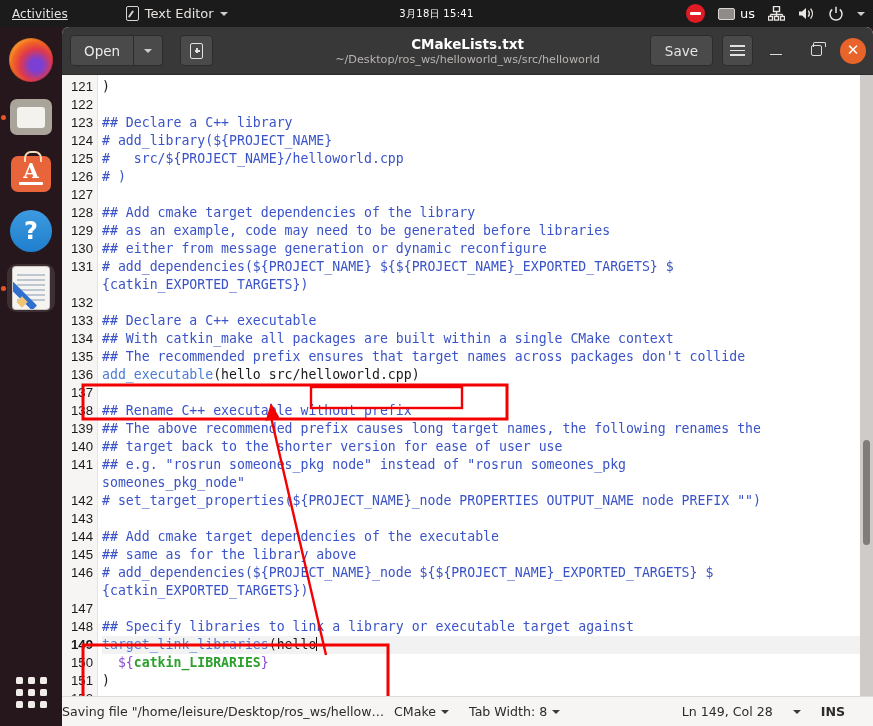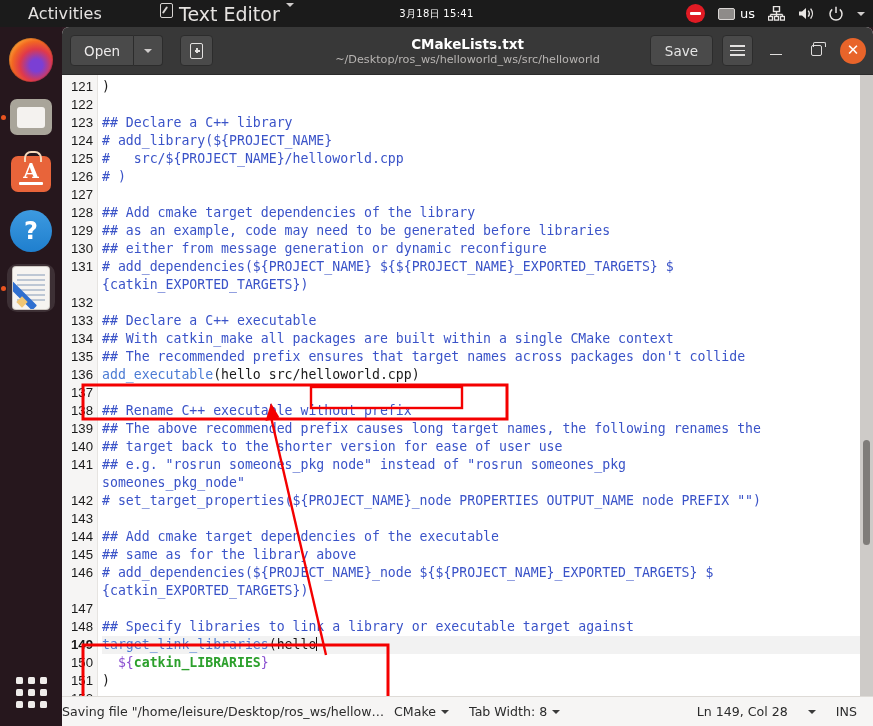--- a/index.html
+++ b/index.html
@@ -10,24 +10,24 @@
     font-family: "DejaVu Sans", "Liberation Sans", sans-serif;
   }
 
   
   #topbar {
     position: absolute; top: 0; left: 0; width: 873px; height: 27px;
     background: #1b1b1b; color: #ffffff;
     display: flex; align-items: center;
     font-size: 13.5px;
   }
-  #activities { margin-left: 28px; color:#e6e3e1; font-size:16px; letter-spacing:0.1px;}
+  #activities { margin-left: 12px; color:#e6e3e1; font-size:12px; letter-spacing:0.1px;text-decoration:underline;}
   #appmenu {
-    display:flex; align-items:flex-start; gap:6px;
-    margin-left: 58px; color:#e6e3e1; font-size:19px;
+    display:flex; align-items:center; gap:6px;
+    margin-left: 58px; color:#e6e3e1; font-size:13px;
   }
   .editor-glyph {
     width: 13px; height: 15px; border:1.6px solid #d6d3d1; border-radius:2px;
     position: relative; display:inline-block;
   }
   .editor-glyph::after{
     content:""; position:absolute; left:3px; top:2.5px;
     width:2px; height:8px; background:#d6d3d1; transform:rotate(35deg);
     border-radius:1px;
   }
@@ -171,21 +171,21 @@
 
   
   #statusbar{
     flex:0 0 30px; height:30px; background:#f6f5f4; border-top:1px solid #dedbd7;
     display:flex; align-items:center; font-size:12.6px; color:#2b2b2b;
   }
   .sb-msg{ margin-left:0; color:#2b2b2b; white-space:nowrap; overflow:hidden; }
   .sb-item{ display:flex;align-items:center;gap:5px; padding:0 10px; height:30px;}
   .sb-sep-sp{ flex:1; }
   .caret-s{ width:0;height:0;border-left:4px solid transparent;border-right:4px solid transparent;border-top:4.5px solid #3a3a3a; }
-  .sb-ins{ padding-right:16px; }
+  .sb-ins{ padding-right:28px;font-weight:bold; }
 </style>
 </head>
 <body>
 
 <div id="topbar">
   <div id="activities">Activities</div>
   <div id="appmenu">
     <span class="editor-glyph"></span>
     <span>Text Editor</span>
     <span class="caret-d"></span>

